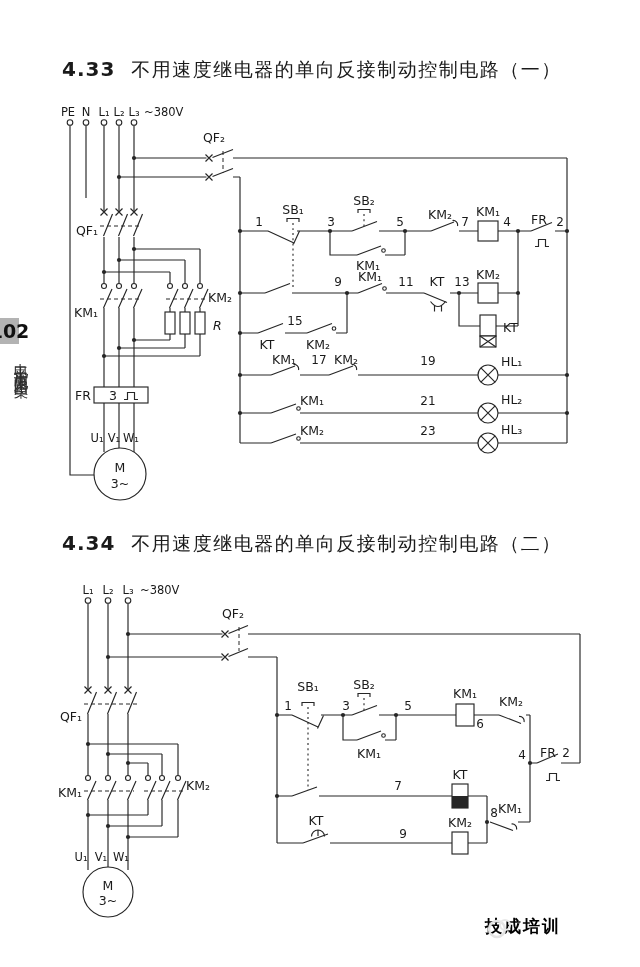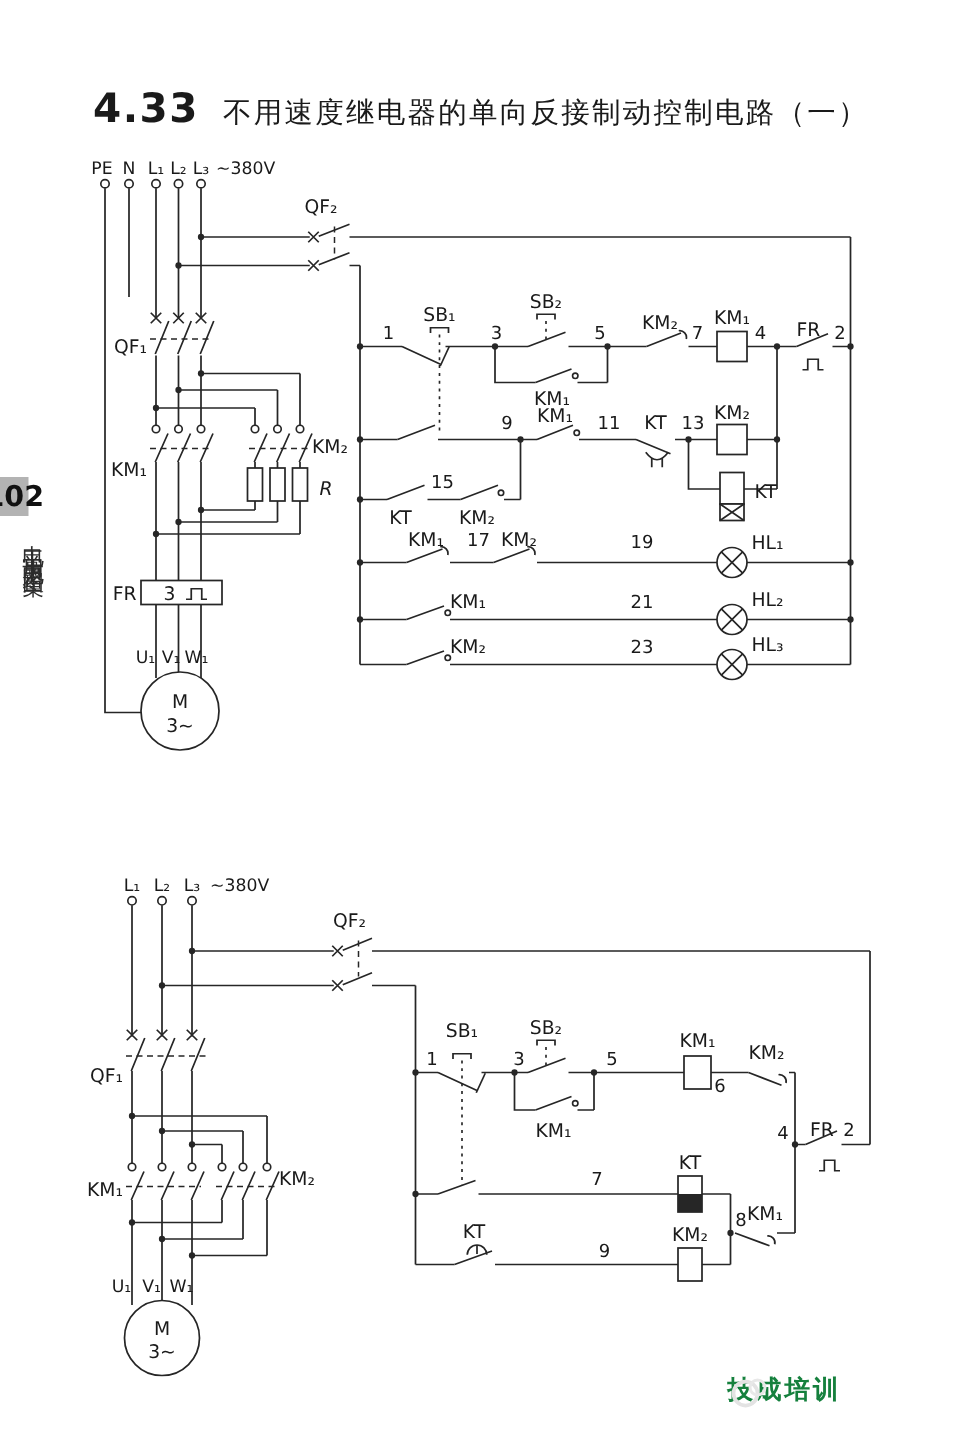--- a/index.html
+++ b/index.html
@@ -1,48 +1,52 @@
 <!DOCTYPE html>
 <html><head>
 <meta charset="utf-8">
 <style>
   html,body{margin:0;padding:0;background:#fff;}
   .page{position:relative;width:640px;height:967px;background:#ffffff;overflow:hidden;
         font-family:"DejaVu Sans","Liberation Sans",sans-serif;color:#1a1a1a;}
   .section-title{position:absolute;left:62px;display:flex;align-items:baseline;gap:16px;white-space:nowrap;}
-  .section-title .num{font-size:27px;font-weight:bold;letter-spacing:1px;}
+  .section-title .num{font-size:20px;font-weight:bold;letter-spacing:1px;}
   .section-title .ttl{font-size:19px;font-weight:normal;letter-spacing:1.5px;}
   #title-1{top:57px;}
   #title-2{top:531px;}
   .page-tab{position:absolute;left:0;top:318px;width:19px;height:26px;background:#b3b3b3;
             display:flex;align-items:center;justify-content:center;font-size:19px;font-weight:bold;color:#111;}
   .book-title{position:absolute;left:11px;top:352px;writing-mode:vertical-rl;text-orientation:upright;
               font-size:14.5px;letter-spacing:3px;color:#2c2c2c;height:150px;}
   .watermark{position:absolute;left:485px;top:915px;display:flex;align-items:center;gap:6px;}
-  .watermark .wm-text{font-size:17px;font-weight:bold;color:#15803d;letter-spacing:2px;}
+  .watermark .wm-text{font-size:17px;font-weight:bold;color:#000000;letter-spacing:2px;}
   svg{position:absolute;left:0;top:0;}
   svg text{font-family:"DejaVu Sans","Liberation Sans",sans-serif;font-size:12.5px;fill:#1a1a1a;}
   text.num{font-size:12px;}
   text.small{font-size:11.5px;}
   text.ital{font-style:italic;}
   .w{stroke:#262626;stroke-width:1.15;fill:none;}
   .w2{stroke:#262626;stroke-width:1.15;fill:#fff;}
   .dash{stroke:#262626;stroke-width:1;fill:none;stroke-dasharray:4,3;}
   .dot2{stroke:#262626;stroke-width:1.1;fill:none;stroke-dasharray:2,3.2;}
   .jd{fill:#262626;stroke:none;}
   .term{stroke:#262626;stroke-width:1.1;fill:#fff;}
 </style>
 </head>
 <body>
 
 <div class="page">
 
   <div class="section-title" id="title-1">
     <span class="num">4.33</span>
     <span class="ttl">不用速度继电器的单向反接制动控制电路（一）</span>
+  </div>
+  <div class="section-title" id="title-2">
+    <span class="num">4.34</span>
+    <span class="ttl">不用速度继电器的单向反接制动控制电路（二）</span>
   </div>
 
   <div class="page-tab">102</div>
   <div class="book-title">电工常用电路图集</div>
 
   <div class="watermark">
     <svg width="30" height="26">
       <circle cx="12" cy="14" r="8" fill="none" stroke="#e3e3e3" stroke-width="2.5"></circle>
       <circle cx="20" cy="10" r="5" fill="none" stroke="#e8e8e8" stroke-width="2"></circle>
     </svg>

